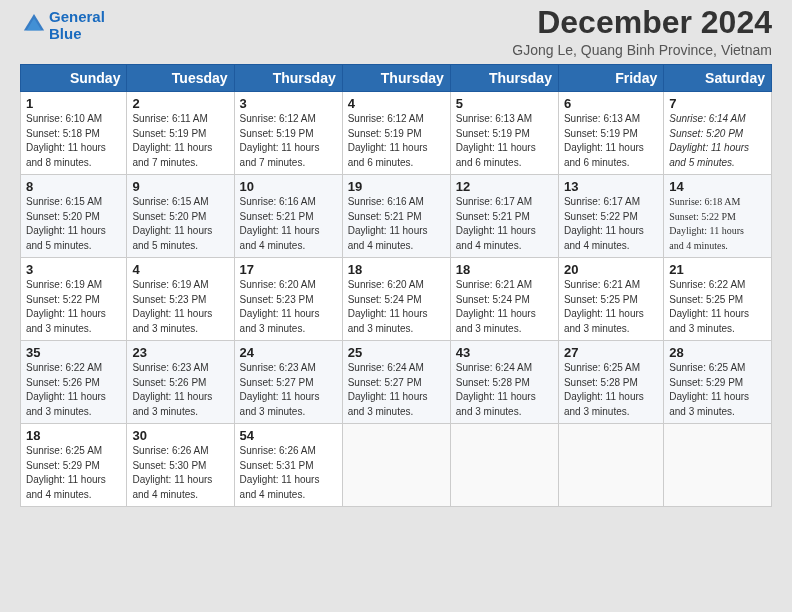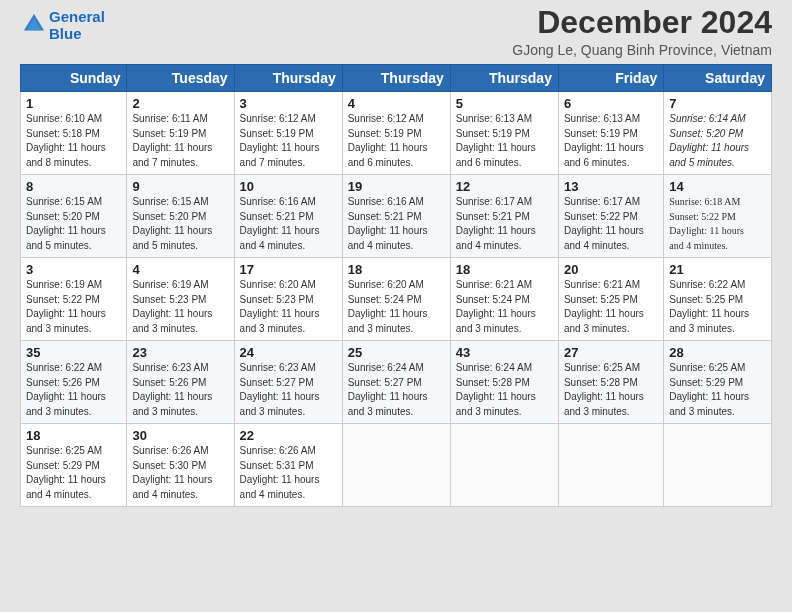--- a/index.html
+++ b/index.html
@@ -348,21 +348,21 @@
 and 4 minutes.</div>
           </td>
           <td>
             <span class="day-number">30</span>
             <div class="day-info" style="white-space: pre-line;">Sunrise: 6:26 AM
 Sunset: 5:30 PM
 Daylight: 11 hours
 and 4 minutes.</div>
           </td>
           <td>
-            <span class="day-number">22</span>
+            <span class="day-number">54</span>
             <div class="day-info" style="white-space: pre-line;">Sunrise: 6:26 AM
 Sunset: 5:31 PM
 Daylight: 11 hours
 and 4 minutes.</div>
           </td>
           <td class="empty"></td>
           <td class="empty"></td>
           <td class="empty"></td>
           <td class="empty"></td>
         </tr>

